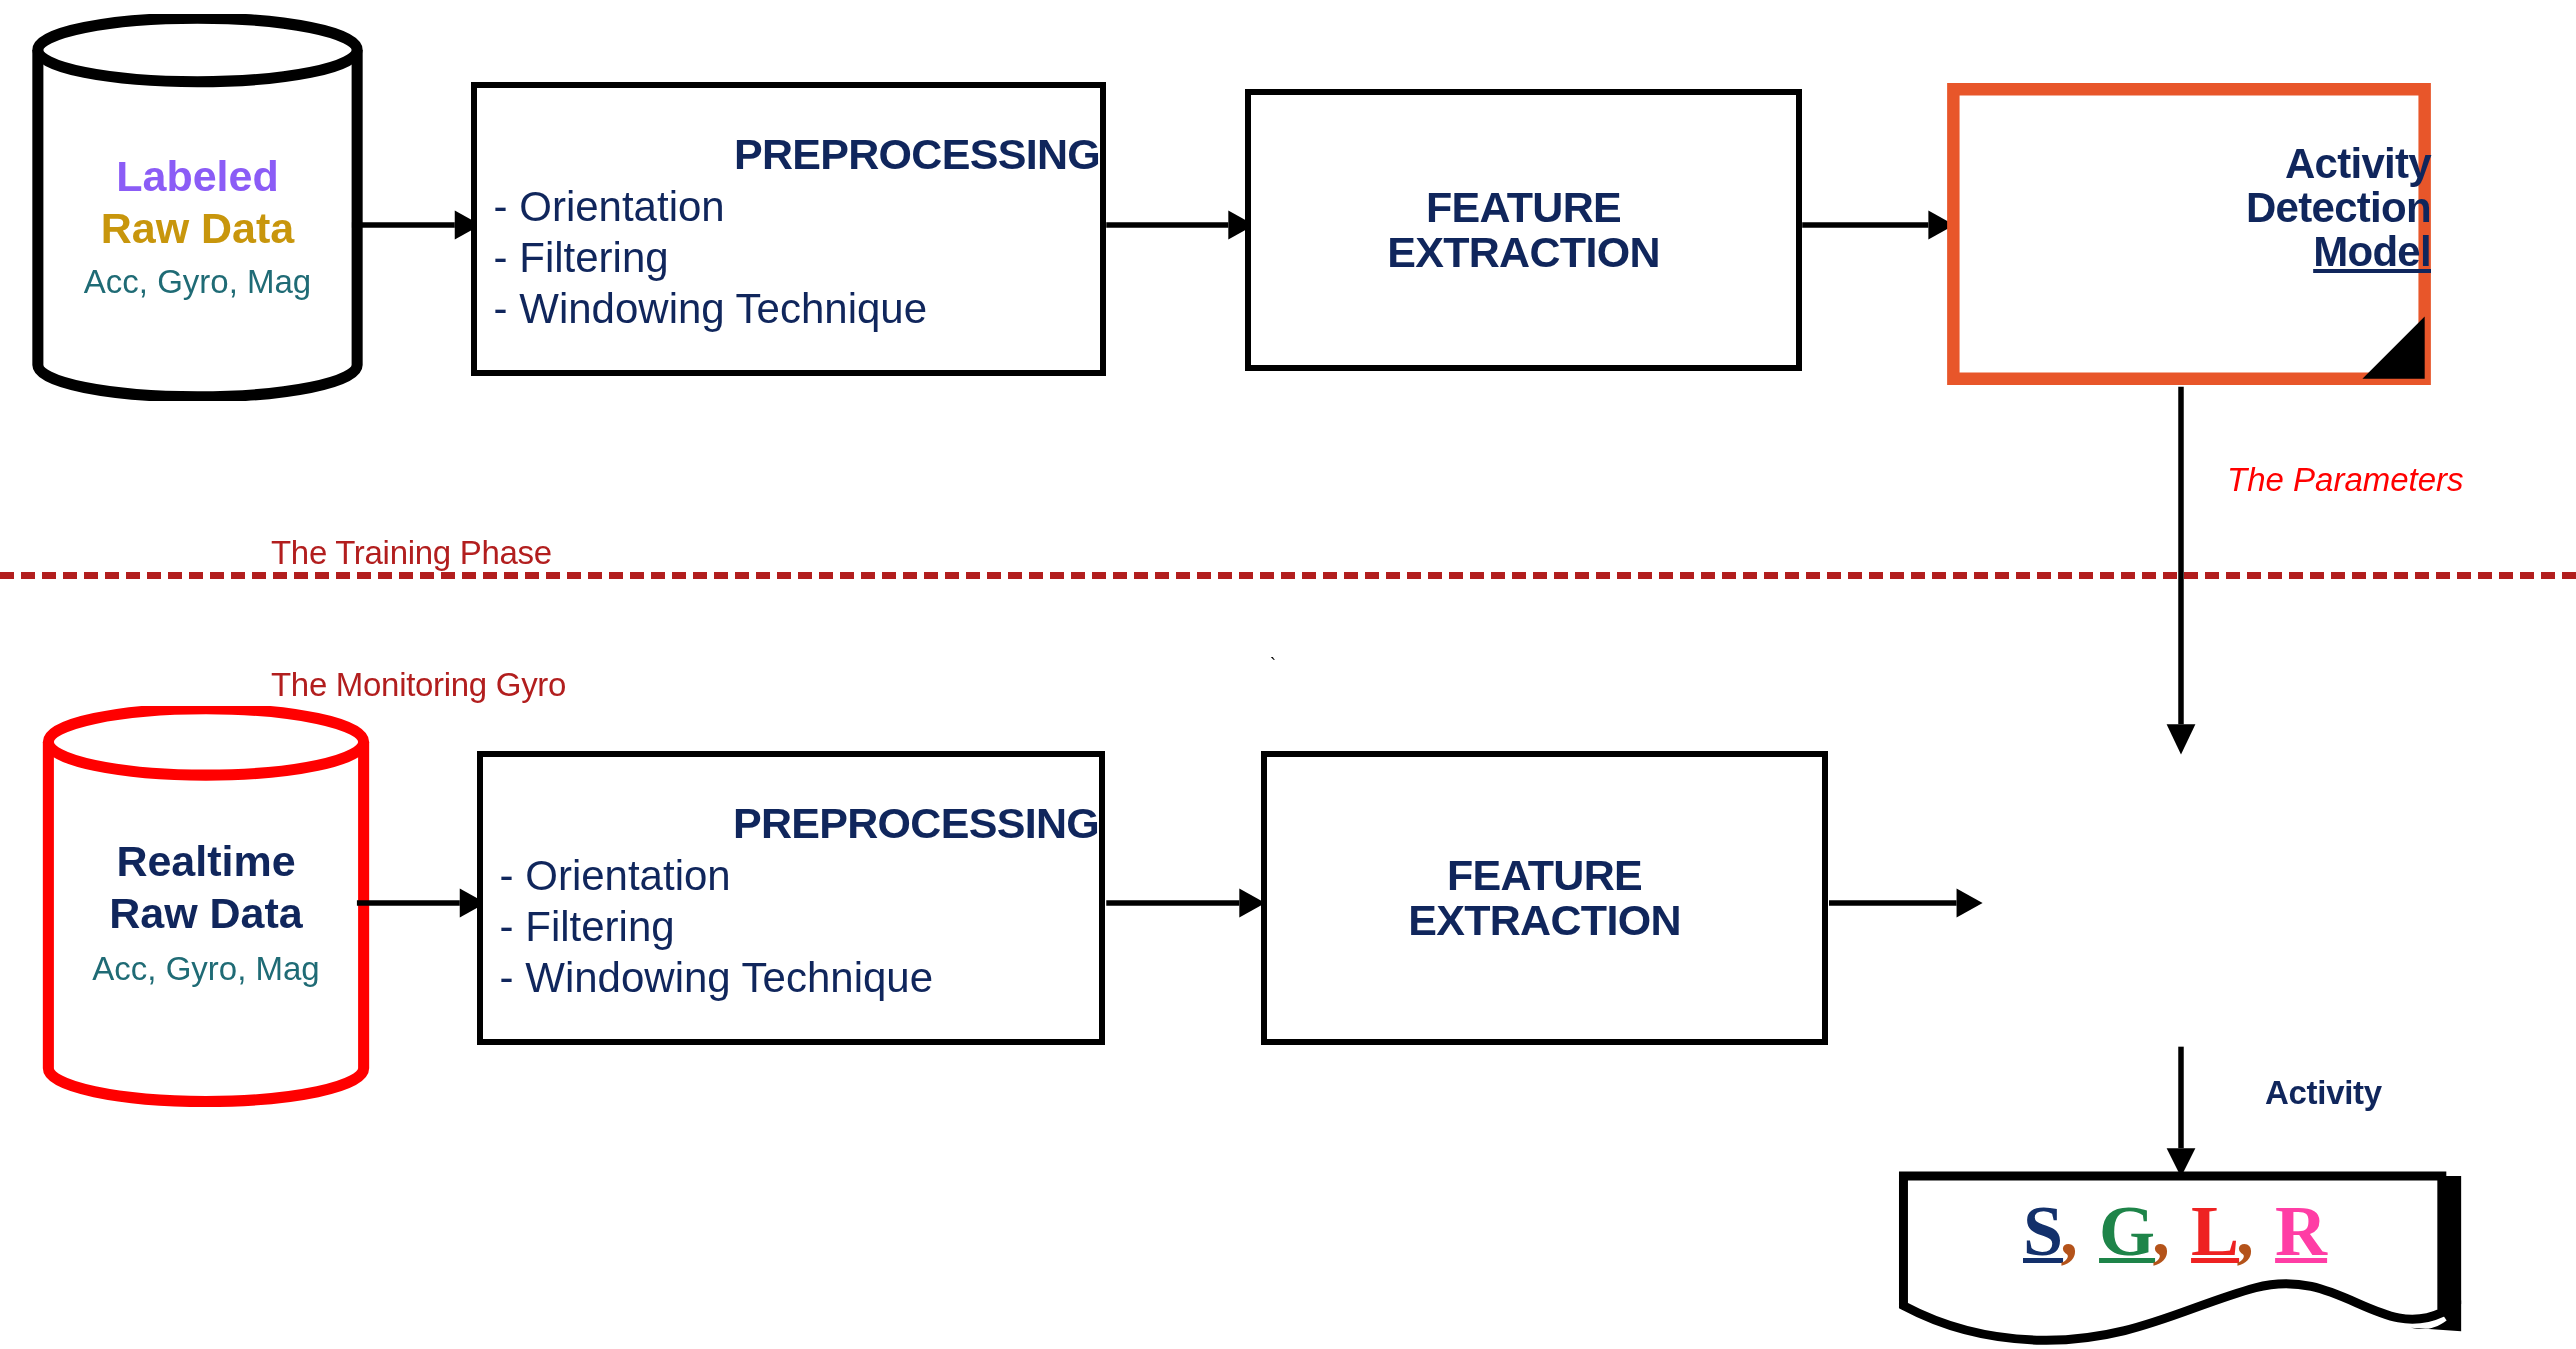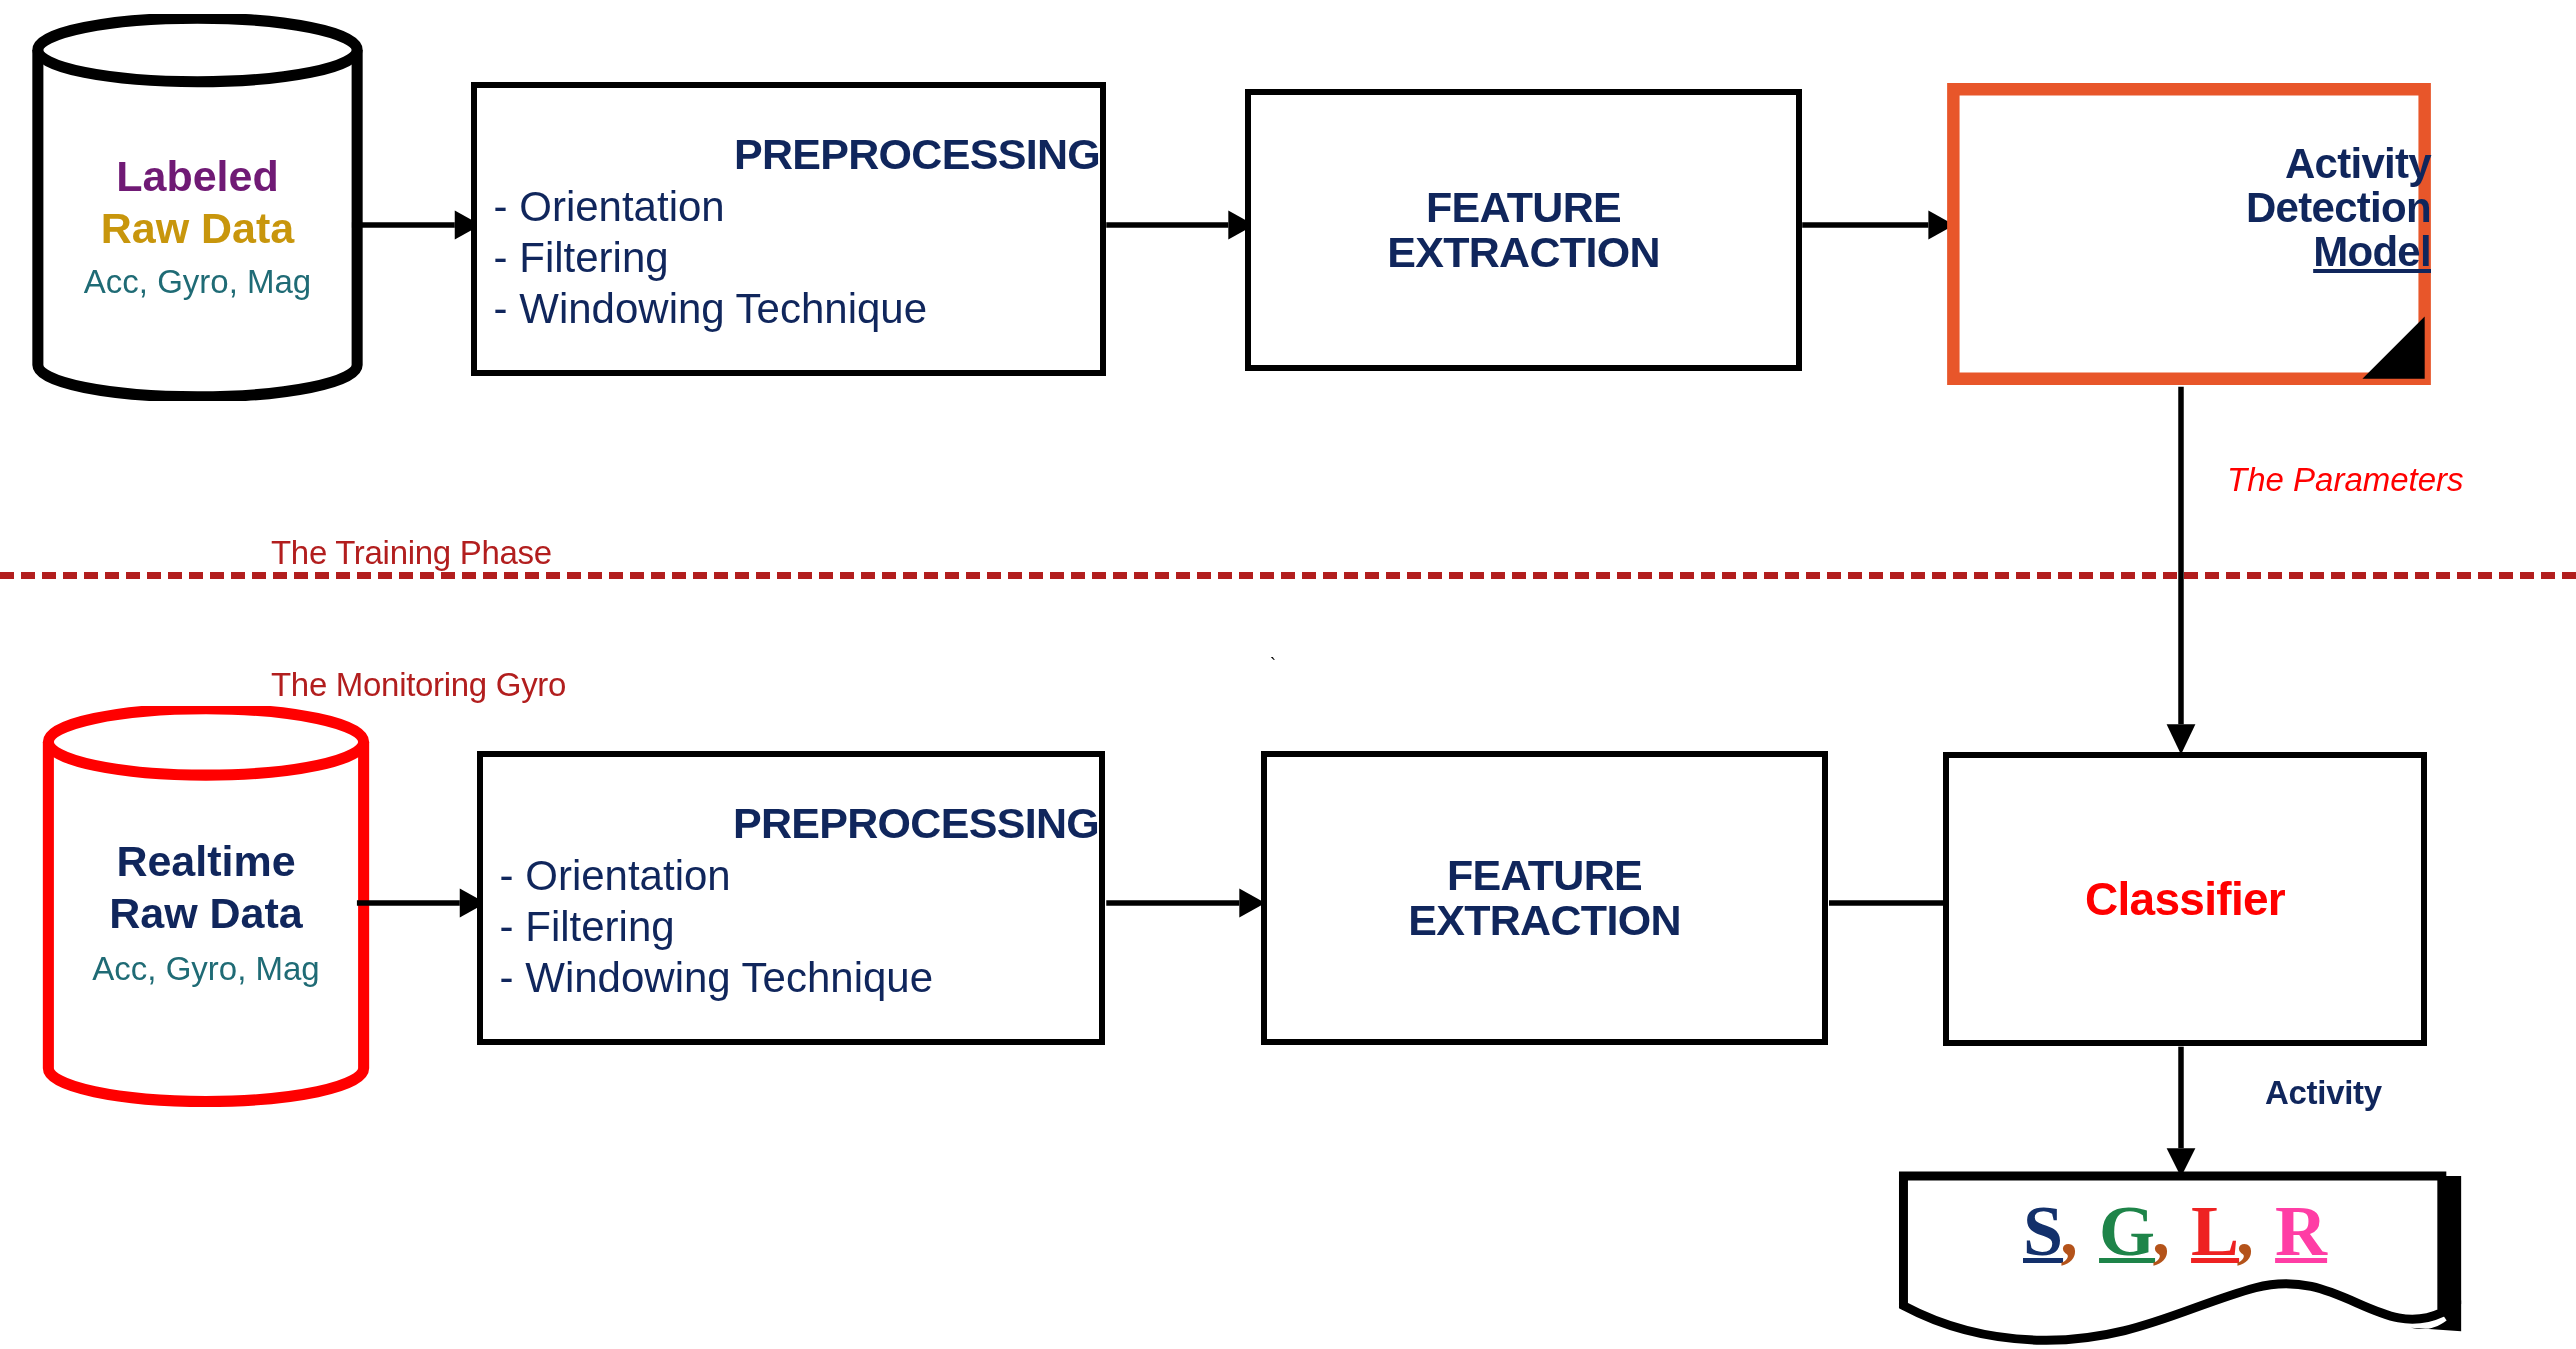--- a/index.html
+++ b/index.html
@@ -98,21 +98,21 @@
 </head>
 <body>
 
 <div id="canvas">
 
   <div class="abs cyl-wrap" style="left:21px; top:14px; width:353px; height:387px;">
     <svg width="353" height="387" viewBox="0 0 510 560">
       <path d="M 24 52 L 24 508 A 231 46 0 0 0 486 508 L 486 52" fill="#ffffff" stroke="#000000" stroke-width="16"></path>
       <ellipse cx="255" cy="52" rx="231" ry="46" fill="#ffffff" stroke="#000000" stroke-width="16"></ellipse>
     </svg>
-    <div class="cyl-text cyl-title" style="top:138px; color:#701a75; font-size:43px;">Labeled</div>
+    <div class="cyl-text cyl-title" style="top:138px; color:#8b5cf6; font-size:43px;">Labeled</div>
     <div class="cyl-text cyl-title" style="top:190px; color:#C8960C; font-size:43px;">Raw Data</div>
     <div class="cyl-text cyl-sub" style="top:249px; color:#1F6B75; font-size:33px;">Acc, Gyro, Mag</div>
   </div>
 
   <svg class="abs" style="left:346px; top:201px;" width="138" height="48" viewBox="0 0 200 70">
     <line x1="8" y1="35" x2="158" y2="35" stroke="#000" stroke-width="8"></line>
     <polygon points="158,14 196,35 158,56" fill="#000"></polygon>
   </svg>
 
   <div class="abs proc-box" style="left:471px; top:82px; width:635px; height:294px; padding:8.3px 0 0 0;">
@@ -195,23 +195,20 @@
   <div class="abs proc-box" style="left:1261px; top:751px; width:567px; height:294px; align-items:center;">
     <div class="box-title" style="font-size:43px;">FEATURE</div>
     <div class="box-title" style="font-size:43px;">EXTRACTION</div>
   </div>
 
   <svg class="abs" style="left:1827px; top:879px;" width="159" height="48" viewBox="0 0 230 70">
     <line x1="2" y1="35" x2="188" y2="35" stroke="#000" stroke-width="8"></line>
     <polygon points="188,14 226,35 188,56" fill="#000"></polygon>
   </svg>
 
-  <div class="abs proc-box" style="left:1943px; top:752px; width:484px; height:294px; align-items:center;">
-    <div class="classifier-text" style="font-size:46px;">Classifier</div>
-  </div>
 
   <svg class="abs" style="left:2157px; top:1046px;" width="48" height="133" viewBox="0 0 70 192">
     <line x1="35" y1="0" x2="35" y2="148" stroke="#000" stroke-width="8"></line>
     <polygon points="14,148 56,148 35,190" fill="#000"></polygon>
   </svg>
 
   <div class="abs activity-label" style="left:2265px; top:1074px; font-size:33px;">Activity</div>
 
   <div class="abs" style="left:1896px; top:1169px; width:574px; height:176px;">
     <svg width="574" height="176" viewBox="0 0 830 255">

